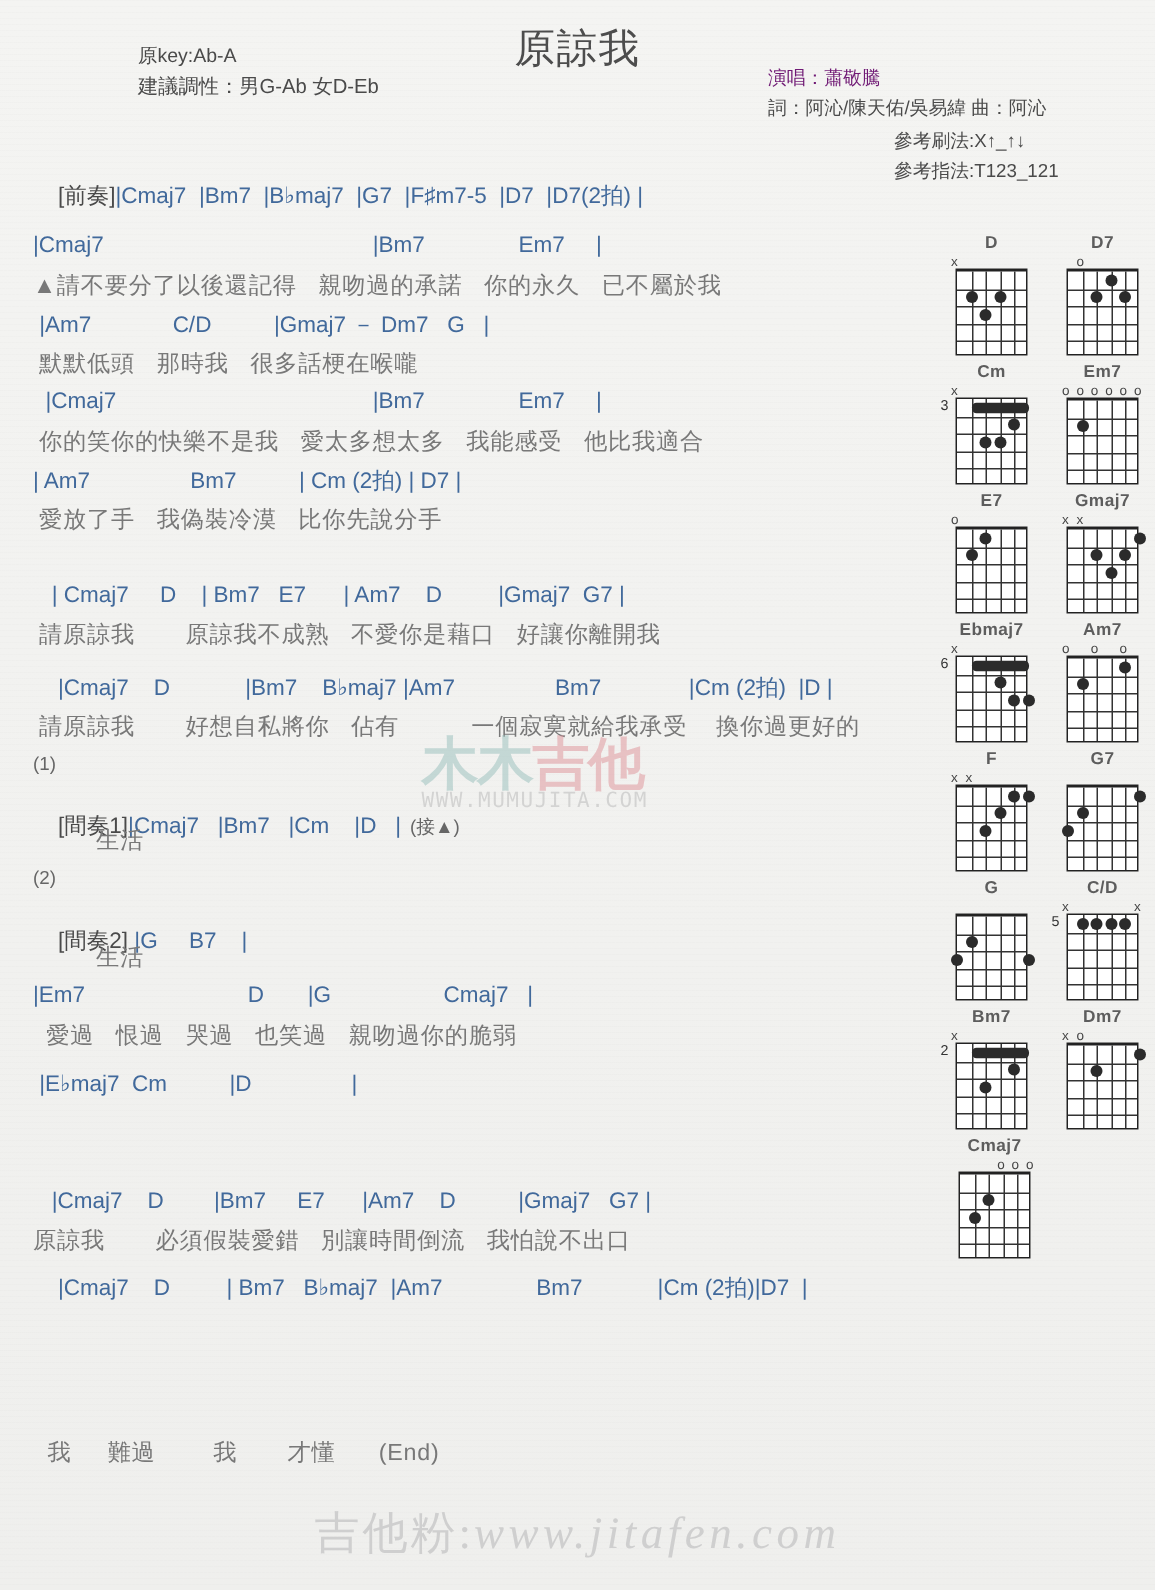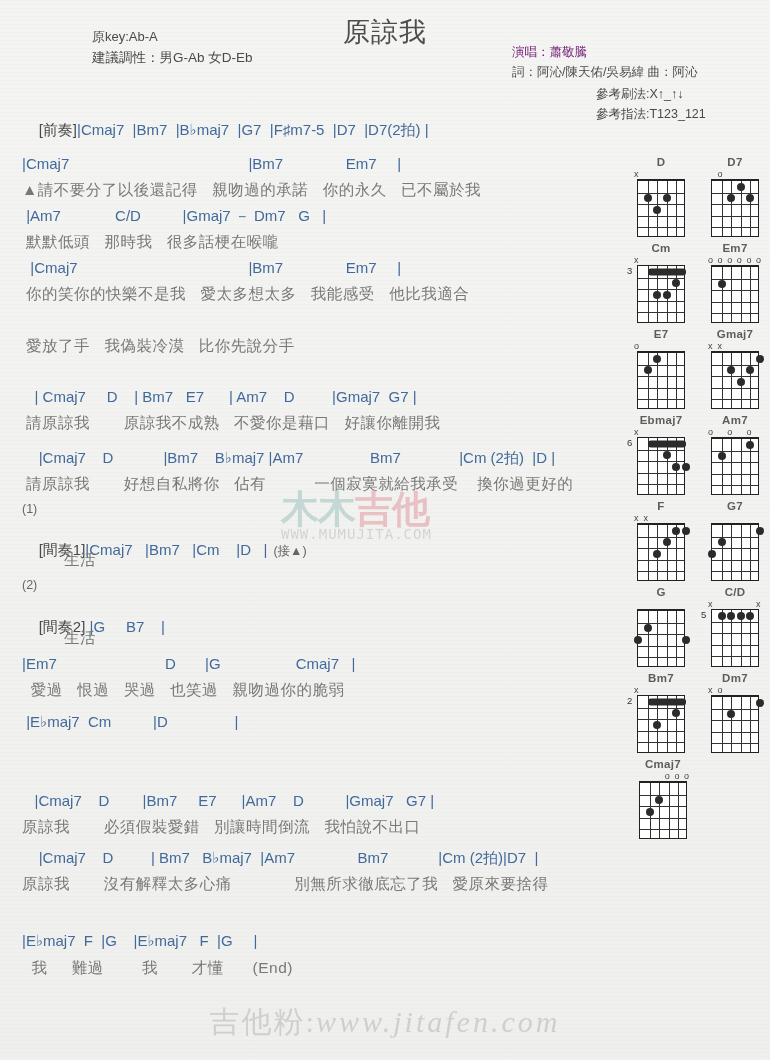--- a/index.html
+++ b/index.html
@@ -115,20 +115,21 @@
 
   <div class="row chordrow" style="left:22px;top:155px;">|Cmaj7                                           |Bm7               Em7     |</div>
   <div class="row lyricrow" style="left:22px;top:180px;">▲請不要分了以後還記得   親吻過的承諾   你的永久   已不屬於我</div>
 
   <div class="row chordrow" style="left:22px;top:207px;"> |Am7             C/D          |Gmaj7 － Dm7   G   |</div>
   <div class="row lyricrow" style="left:26px;top:232px;">默默低頭   那時我   很多話梗在喉嚨</div>
 
   <div class="row chordrow" style="left:22px;top:259px;">  |Cmaj7                                         |Bm7               Em7     |</div>
   <div class="row lyricrow" style="left:26px;top:284px;">你的笑你的快樂不是我   愛太多想太多   我能感受   他比我適合</div>
 
+  <div class="row chordrow" style="left:22px;top:311px;">| Am7                Bm7          | Cm (2拍) | D7 |</div>
   <div class="row lyricrow" style="left:26px;top:336px;">愛放了手   我偽裝冷漠   比你先說分手</div>
 
   <div class="row chordrow" style="left:22px;top:388px;">   | Cmaj7     D    | Bm7   E7      | Am7    D         |Gmaj7  G7 |</div>
   <div class="row lyricrow" style="left:26px;top:413px;">請原諒我       原諒我不成熟   不愛你是藉口   好讓你離開我</div>
 
   <div class="row chordrow" style="left:22px;top:449px;">    |Cmaj7    D            |Bm7    B♭maj7 |Am7                Bm7              |Cm (2拍)  |D |</div>
   <div class="row lyricrow" style="left:26px;top:474px;">請原諒我       好想自私將你   佔有          一個寂寞就給我承受    換你過更好的</div>
 
   <div class="row sm" style="left:22px;top:502px;">(1)</div>
   <div class="row" style="left:22px;top:524px;">
@@ -144,23 +145,21 @@
 
   <div class="row chordrow" style="left:22px;top:655px;">|Em7                          D       |G                  Cmaj7   |</div>
   <div class="row lyricrow" style="left:26px;top:680px;"> 愛過   恨過   哭過   也笑過   親吻過你的脆弱</div>
 
   <div class="row chordrow" style="left:22px;top:713px;"> |E♭maj7  Cm          |D                |</div>
 
   <div class="row chordrow" style="left:22px;top:792px;">   |Cmaj7    D        |Bm7     E7      |Am7    D          |Gmaj7   G7 |</div>
   <div class="row lyricrow" style="left:22px;top:817px;">原諒我       必須假裝愛錯   別讓時間倒流   我怕說不出口</div>
 
   <div class="row chordrow" style="left:22px;top:849px;">    |Cmaj7    D         | Bm7   B♭maj7  |Am7               Bm7            |Cm (2拍)|D7  |</div>
-  <div class="row lyricrow" style="left:22px;top:874px;">原諒我       沒有解釋太多心痛             別無所求徹底忘了我   愛原來要捨得</div>
-
-  <div class="row chordrow" style="left:22px;top:932px;">|E♭maj7  F  |G    |E♭maj7   F  |G     |</div>
+
   <div class="row lyricrow" style="left:22px;top:958px;">  我     難過        我       才懂      (End)</div>
 
   <div class="diagrams" id="diagrams">
       <div class="dg-row">
         <div class="dg">
           <div class="dg-name">D</div>
           <div class="dg-marks">
             <span style="left: 6px;">x</span>
           </div>
           <div style="position: relative;">

